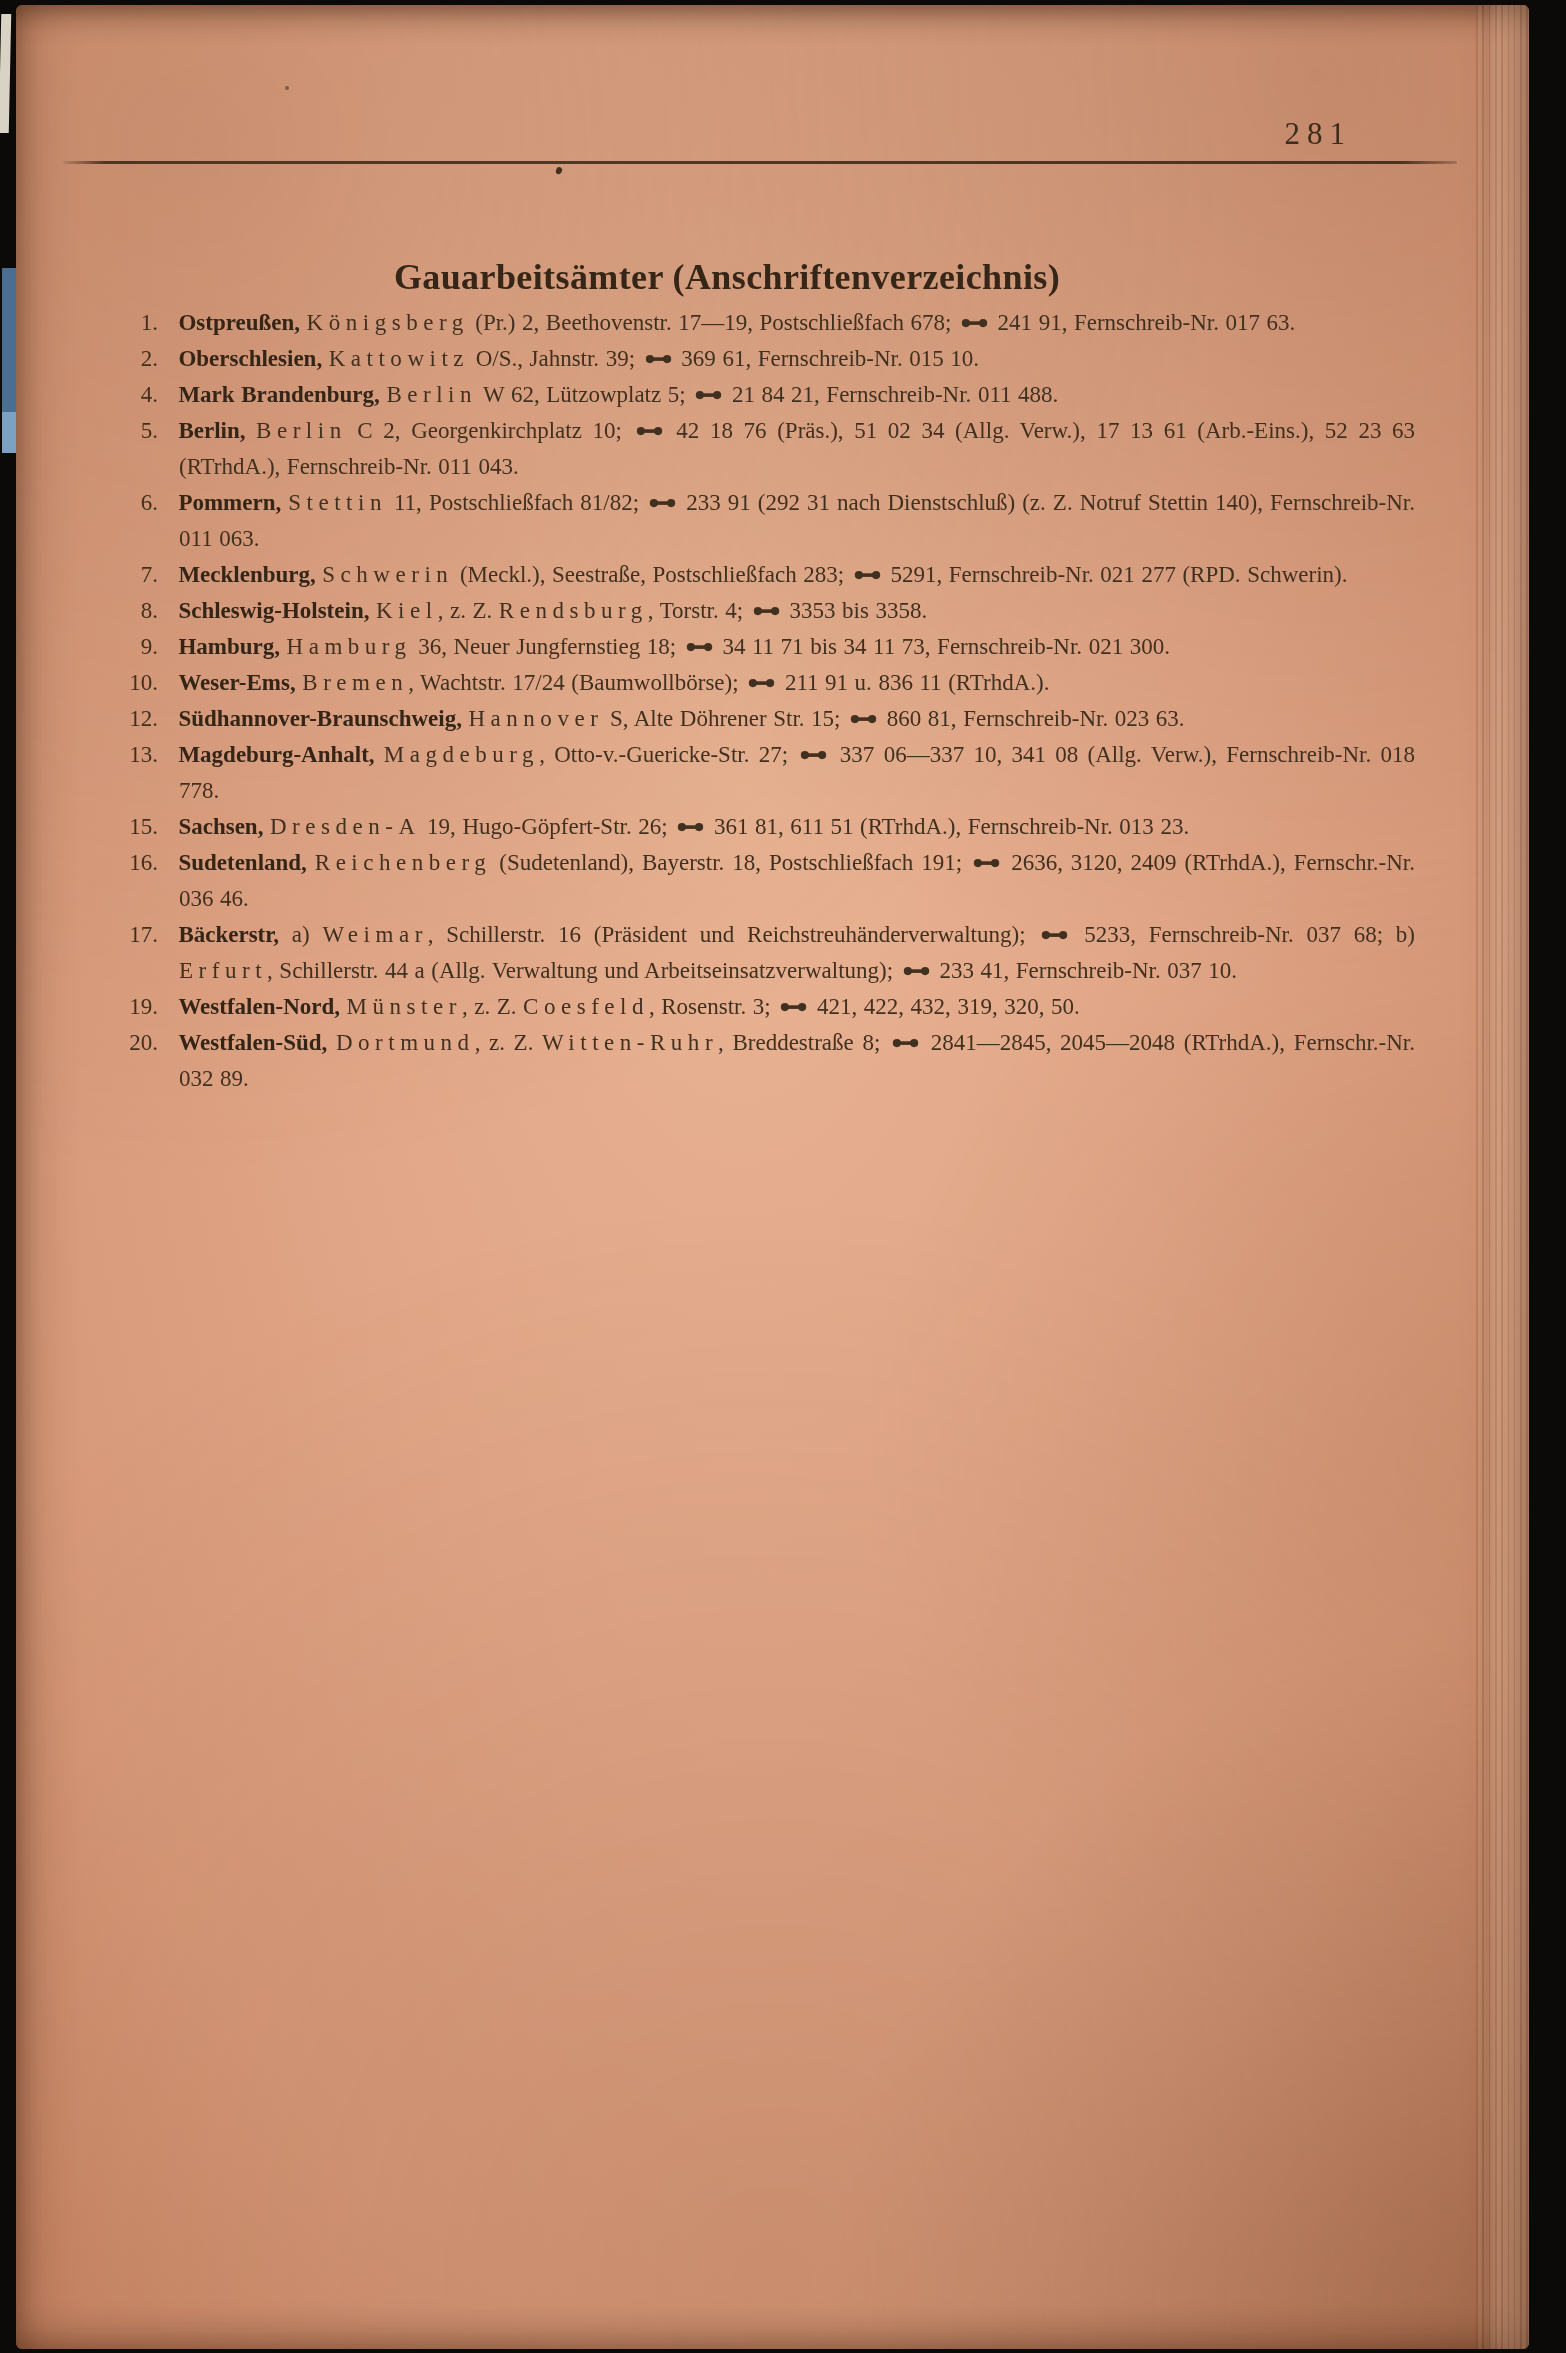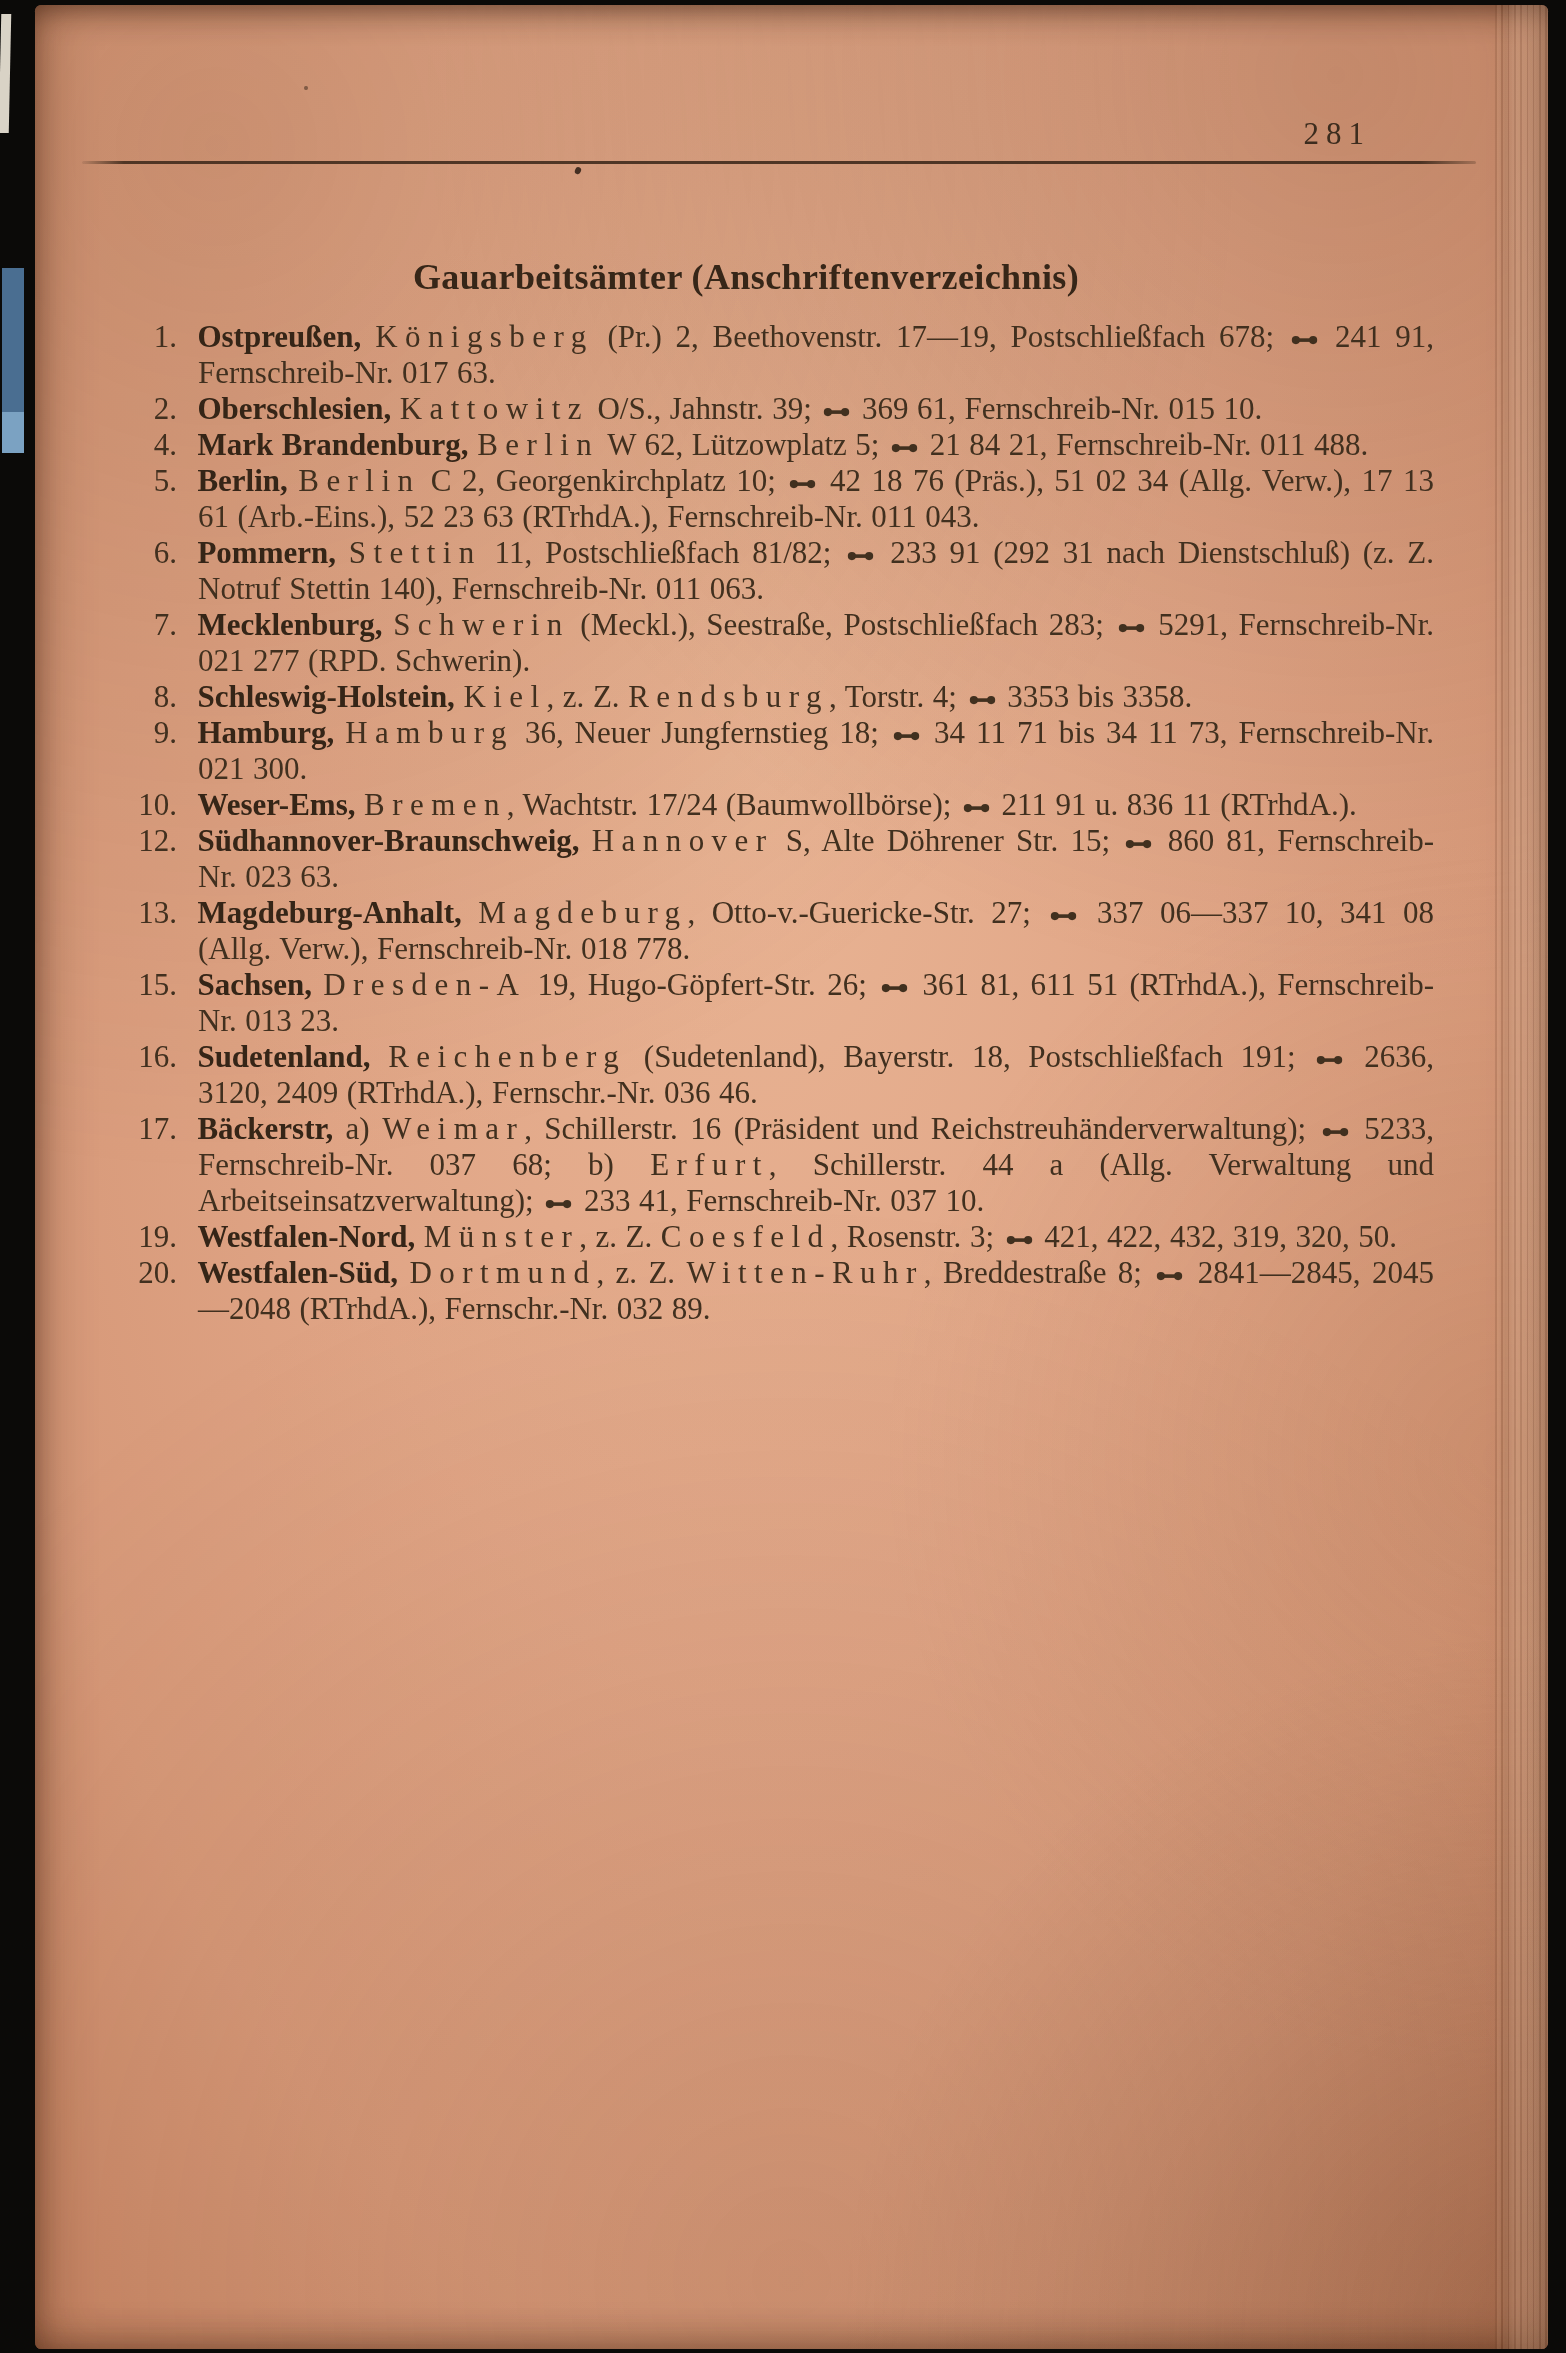--- a/index.html
+++ b/index.html
@@ -1,19 +1,19 @@
 <!DOCTYPE html>
 <html style="font-size:12.5px"><head>
 <meta charset="utf-8">
 <style>
   html,body{margin:0;padding:0;background:#060605;}
   .stage{position:relative;width:1567px;height:2354px;background:#0b0a08;overflow:hidden;
          font-family:"Liberation Serif","DejaVu Serif",serif;}
   
-  .paper{position:absolute;left:35px;top:4.7px;width:1513px;height:2344px;border-radius:6.3px;
+  .paper{position:absolute;left:16px;top:4.7px;width:1513px;height:2344px;border-radius:6.3px;
          background:radial-gradient(ellipse at 48% 32%, #e9b494 0%, #e0a586 42%, #d69878 72%, #c2805f 100%);
          box-shadow:inset 0 15.7px 27px -11px rgba(45,22,10,.5),
                     inset 25px 0 55px -22px rgba(70,35,18,.45),
                     inset -27px 0 55px -20.4px rgba(70,35,18,.42),
                     inset 0 -20.4px 39px -17px rgba(70,35,18,.4);}
   .paper::before{content:"";position:absolute;inset:0;border-radius:6.3px;pointer-events:none;
          background:radial-gradient(circle at 12% 6%, rgba(120,70,40,.18), transparent 40%),
                     radial-gradient(circle at 86% 3%, rgba(110,60,35,.2), transparent 35%),
                     radial-gradient(circle at 50% 97%, rgba(130,80,50,.16), transparent 45%),
                     radial-gradient(circle at 97% 62%, rgba(150,95,60,.18), transparent 30%),
@@ -30,21 +30,21 @@
   .speck-a{left:540px;top:162px;transform:rotate(24deg);}
   .speck-b{left:269px;top:81px;opacity:.55;width:3.9px;height:4.7px;}
 
   .content{position:absolute;left:45px;top:0;width:1385px;color:#41301f;}
   .pagenum-row{margin-top:111px;text-align:right;padding-right:94px;}
   .pagenum{font-size:31px;letter-spacing:7px;color:#3c2c1e;}
   .rule{margin-top:9.4px;margin-left:1.6px;width:1394px;height:3.1px;border-radius:1.6px;
         background:linear-gradient(to right, rgba(60,40,25,.1), rgba(58,38,24,.85) 3%, rgba(58,38,24,.88) 96%, rgba(60,40,25,.25));}
   .title{margin:92px 0 0 0;width:1332px;text-align:center;font-size:36px;font-weight:700;
          color:#362618;letter-spacing:0.4px;}
-  .entries{margin-top:21px;margin-left:30px;width:1324px;font-size:31px;line-height:36px;}
+  .entries{margin-top:7px;margin-left:30px;width:1324px;font-size:23px;line-height:36px;}
   .entry{text-align:justify;padding-left:88px;text-indent:-88px;word-spacing:0.8px;}
   .num{display:inline-block;width:67px;text-align:right;margin-right:20.4px;text-indent:0;}
   .bold{font-weight:700;color:#352517;}
   .spaced{letter-spacing:.24em;}
   .plain{}
   .phone{display:inline-block;width:27px;height:10.2px;line-height:0;margin:0 3.1px;vertical-align:2.3px;color:#41301f;}
   .phone svg{fill:currentColor;display:block;}
 </style>
 </head>
 <body>

